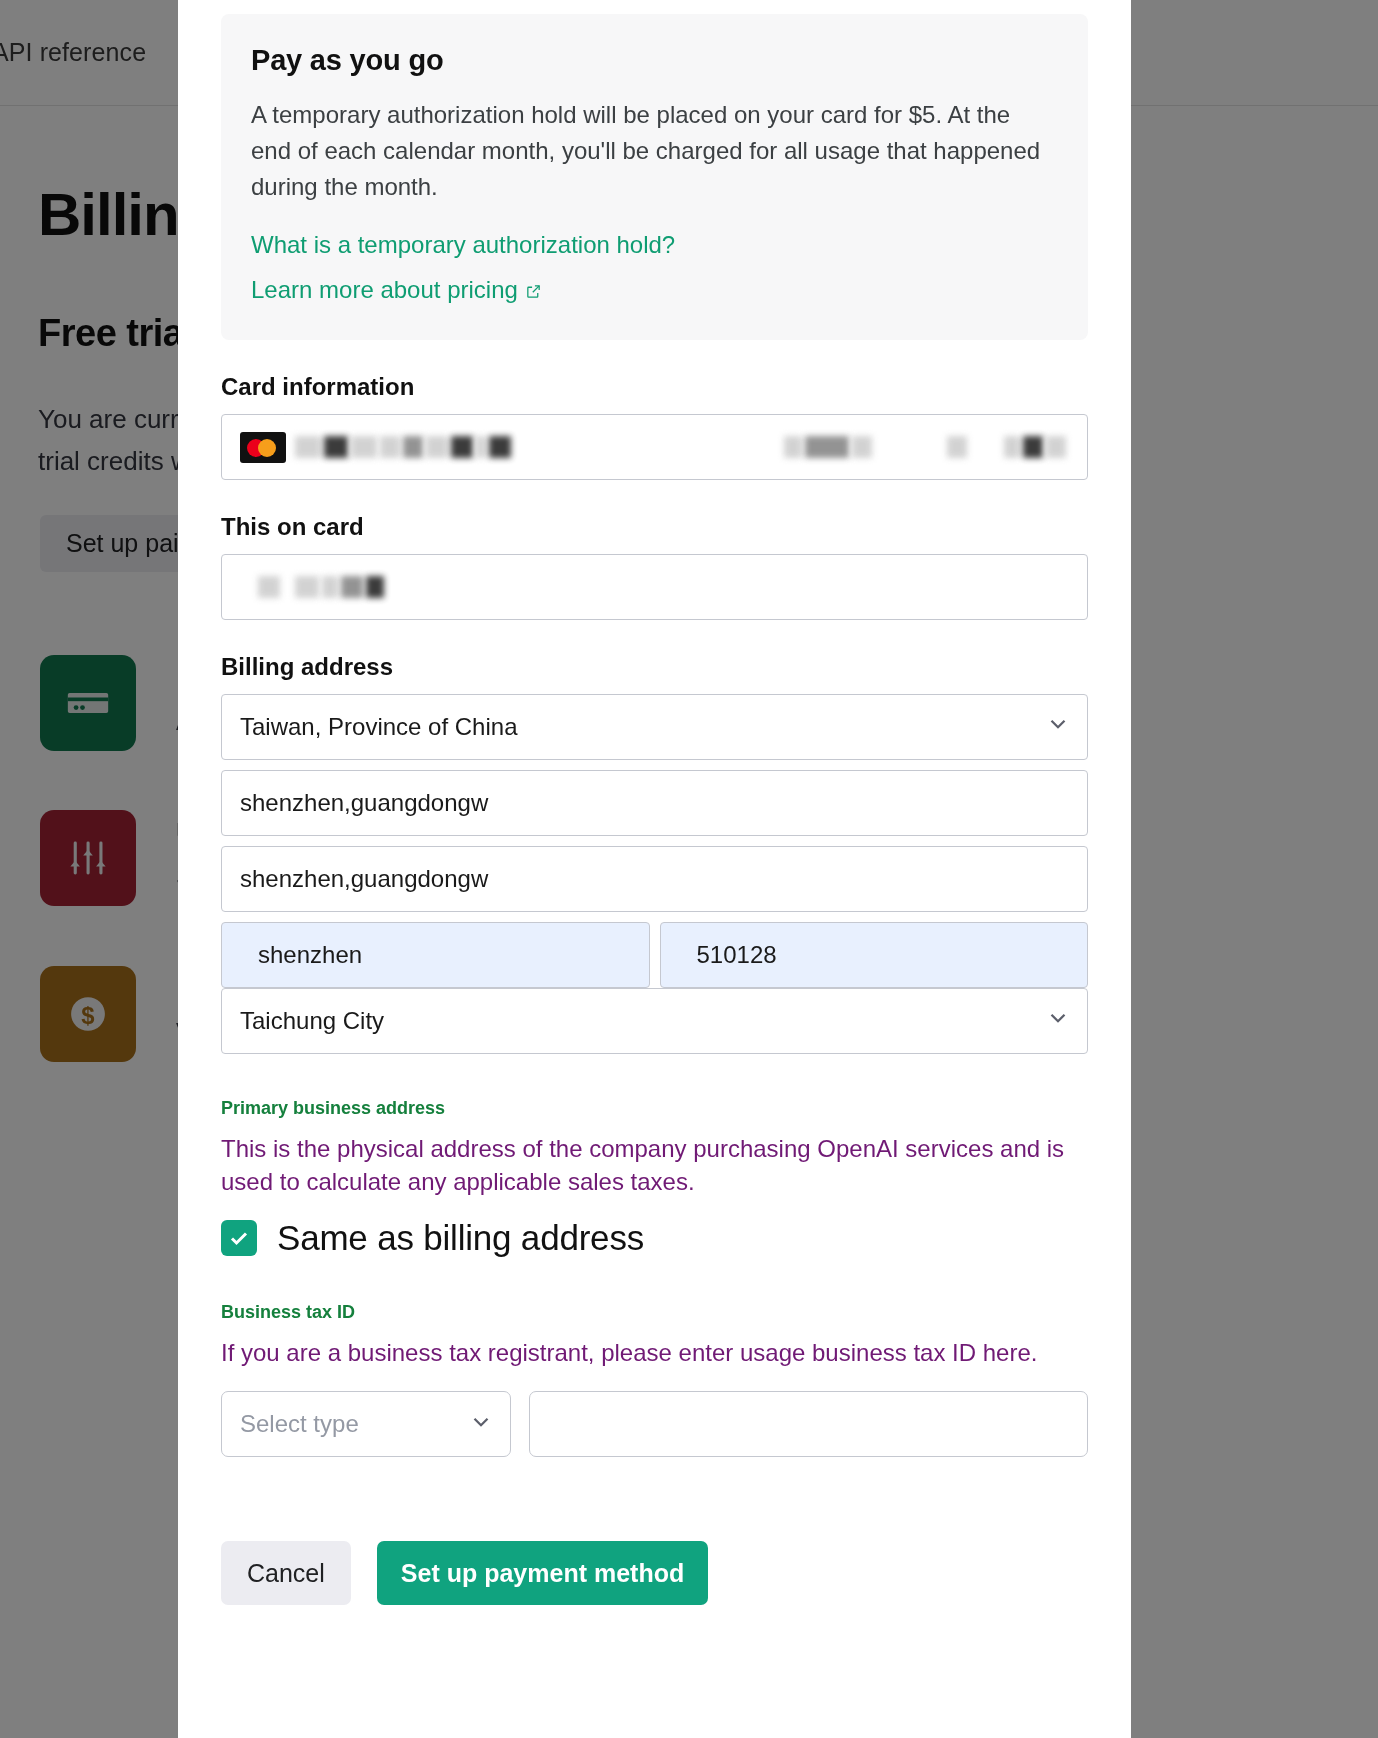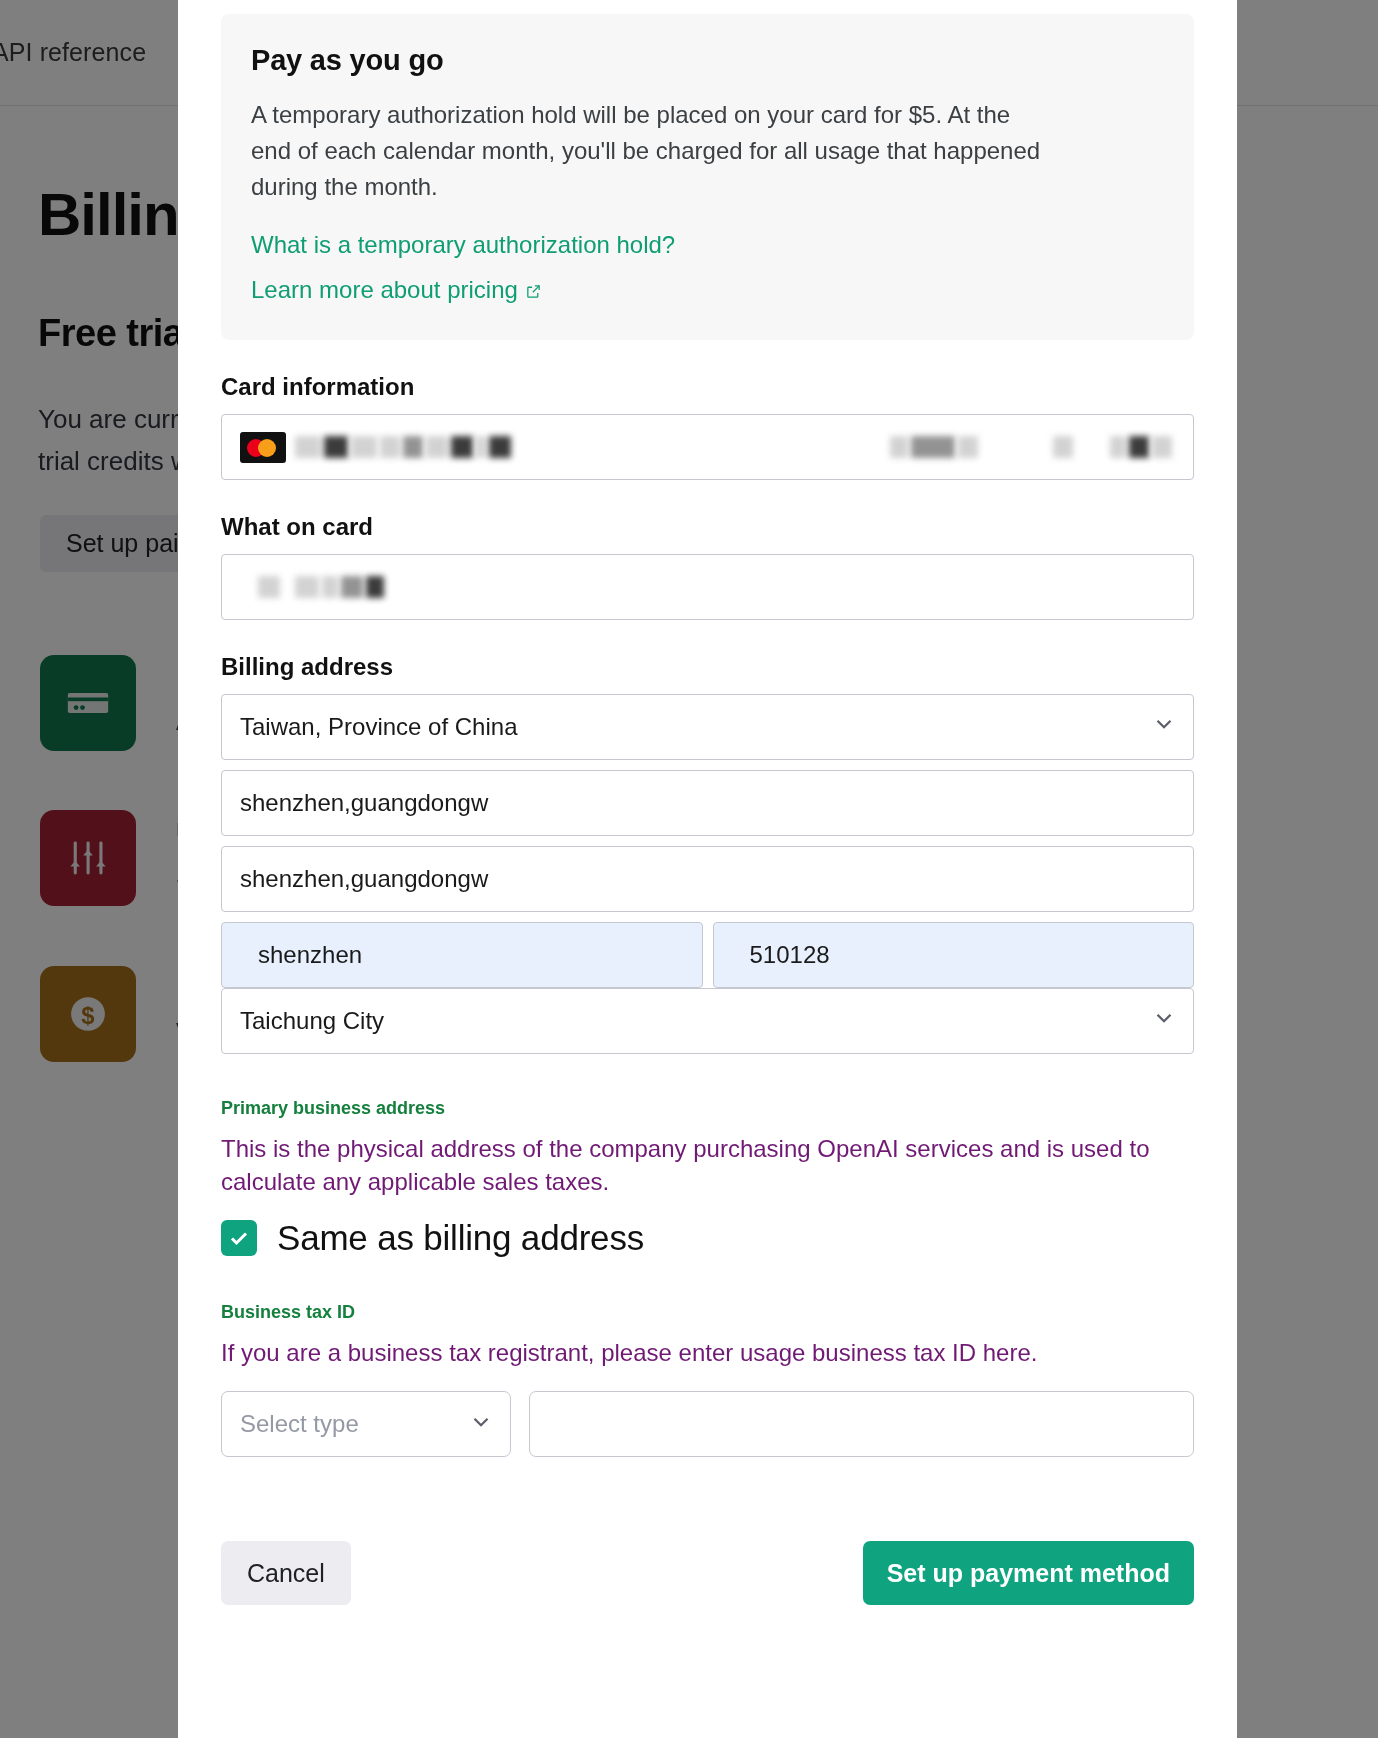--- a/index.html
+++ b/index.html
@@ -72,21 +72,21 @@
   
   .scrim {
     position: absolute; inset: 0;
     background: rgba(0,0,0,0.5);
   }
 
   
   .modal {
     position: absolute;
     left: 178px; top: 0;
-    width: 1059px;
+    width: 953px;
     min-height: 1738px;
     background: #ffffff;
     border-radius: 0;
     padding: 14px 43px 0 43px;
   }
 
   
   .callout {
     background: #f7f7f8;
     border-radius: 8px;
@@ -191,22 +191,22 @@
   }
   .tax-select .ph { font-size: 24px; color: #9499a4; }
   .tax-input {
     flex: 1; height: 66px;
     border: 1px solid #c5c8d0; border-radius: 7px; background: #fff;
     padding: 0 18px; font-size: 24px; color: #1a1a1a;
     display: flex; align-items: center;
   }
 
   .footer {
-    display: flex; justify-content: space-between; align-items: center;
-    gap: 18px; margin-top: 84px; padding-bottom: 36px;
+    display: flex; justify-content: flex-start; align-items: center;
+    gap: 26px; margin-top: 84px; padding-bottom: 36px;
   }
   .btn {
     height: 64px; border-radius: 7px; border: none; cursor: pointer;
     font-size: 25px; padding: 0 26px;
     display: flex; align-items: center; justify-content: center;
     font-family: "Liberation Sans", sans-serif;
   }
   .btn-cancel { background: #ececf1; color: #202123; }
   .btn-primary { background: #10a37f; color: #ffffff; font-weight: 700; padding: 0 24px; }
 </style>
@@ -314,21 +314,21 @@
         <span class="redact light" style="width:20px"></span>
         <span style="display:inline-block;width:72px"></span>
         <span class="redact light" style="width:20px"></span>
         <span style="display:inline-block;width:34px"></span>
         <span class="redact light" style="width:16px"></span>
         <span class="redact" style="width:20px"></span>
         <span class="redact light" style="width:20px"></span>
       </div>
     </div>
 
-    <div class="field-label">What on card</div>
+    <div class="field-label">This on card</div>
     <div class="input-box">
       <div class="card-inner" style="padding-left:18px">
         <span class="redact light" style="width:22px"></span>
         <span style="display:inline-block;width:12px"></span>
         <span class="redact light" style="width:24px"></span>
         <span class="redact light" style="width:16px"></span>
         <span class="redact mid" style="width:22px"></span>
         <span class="redact" style="width:18px"></span>
       </div>
     </div>

